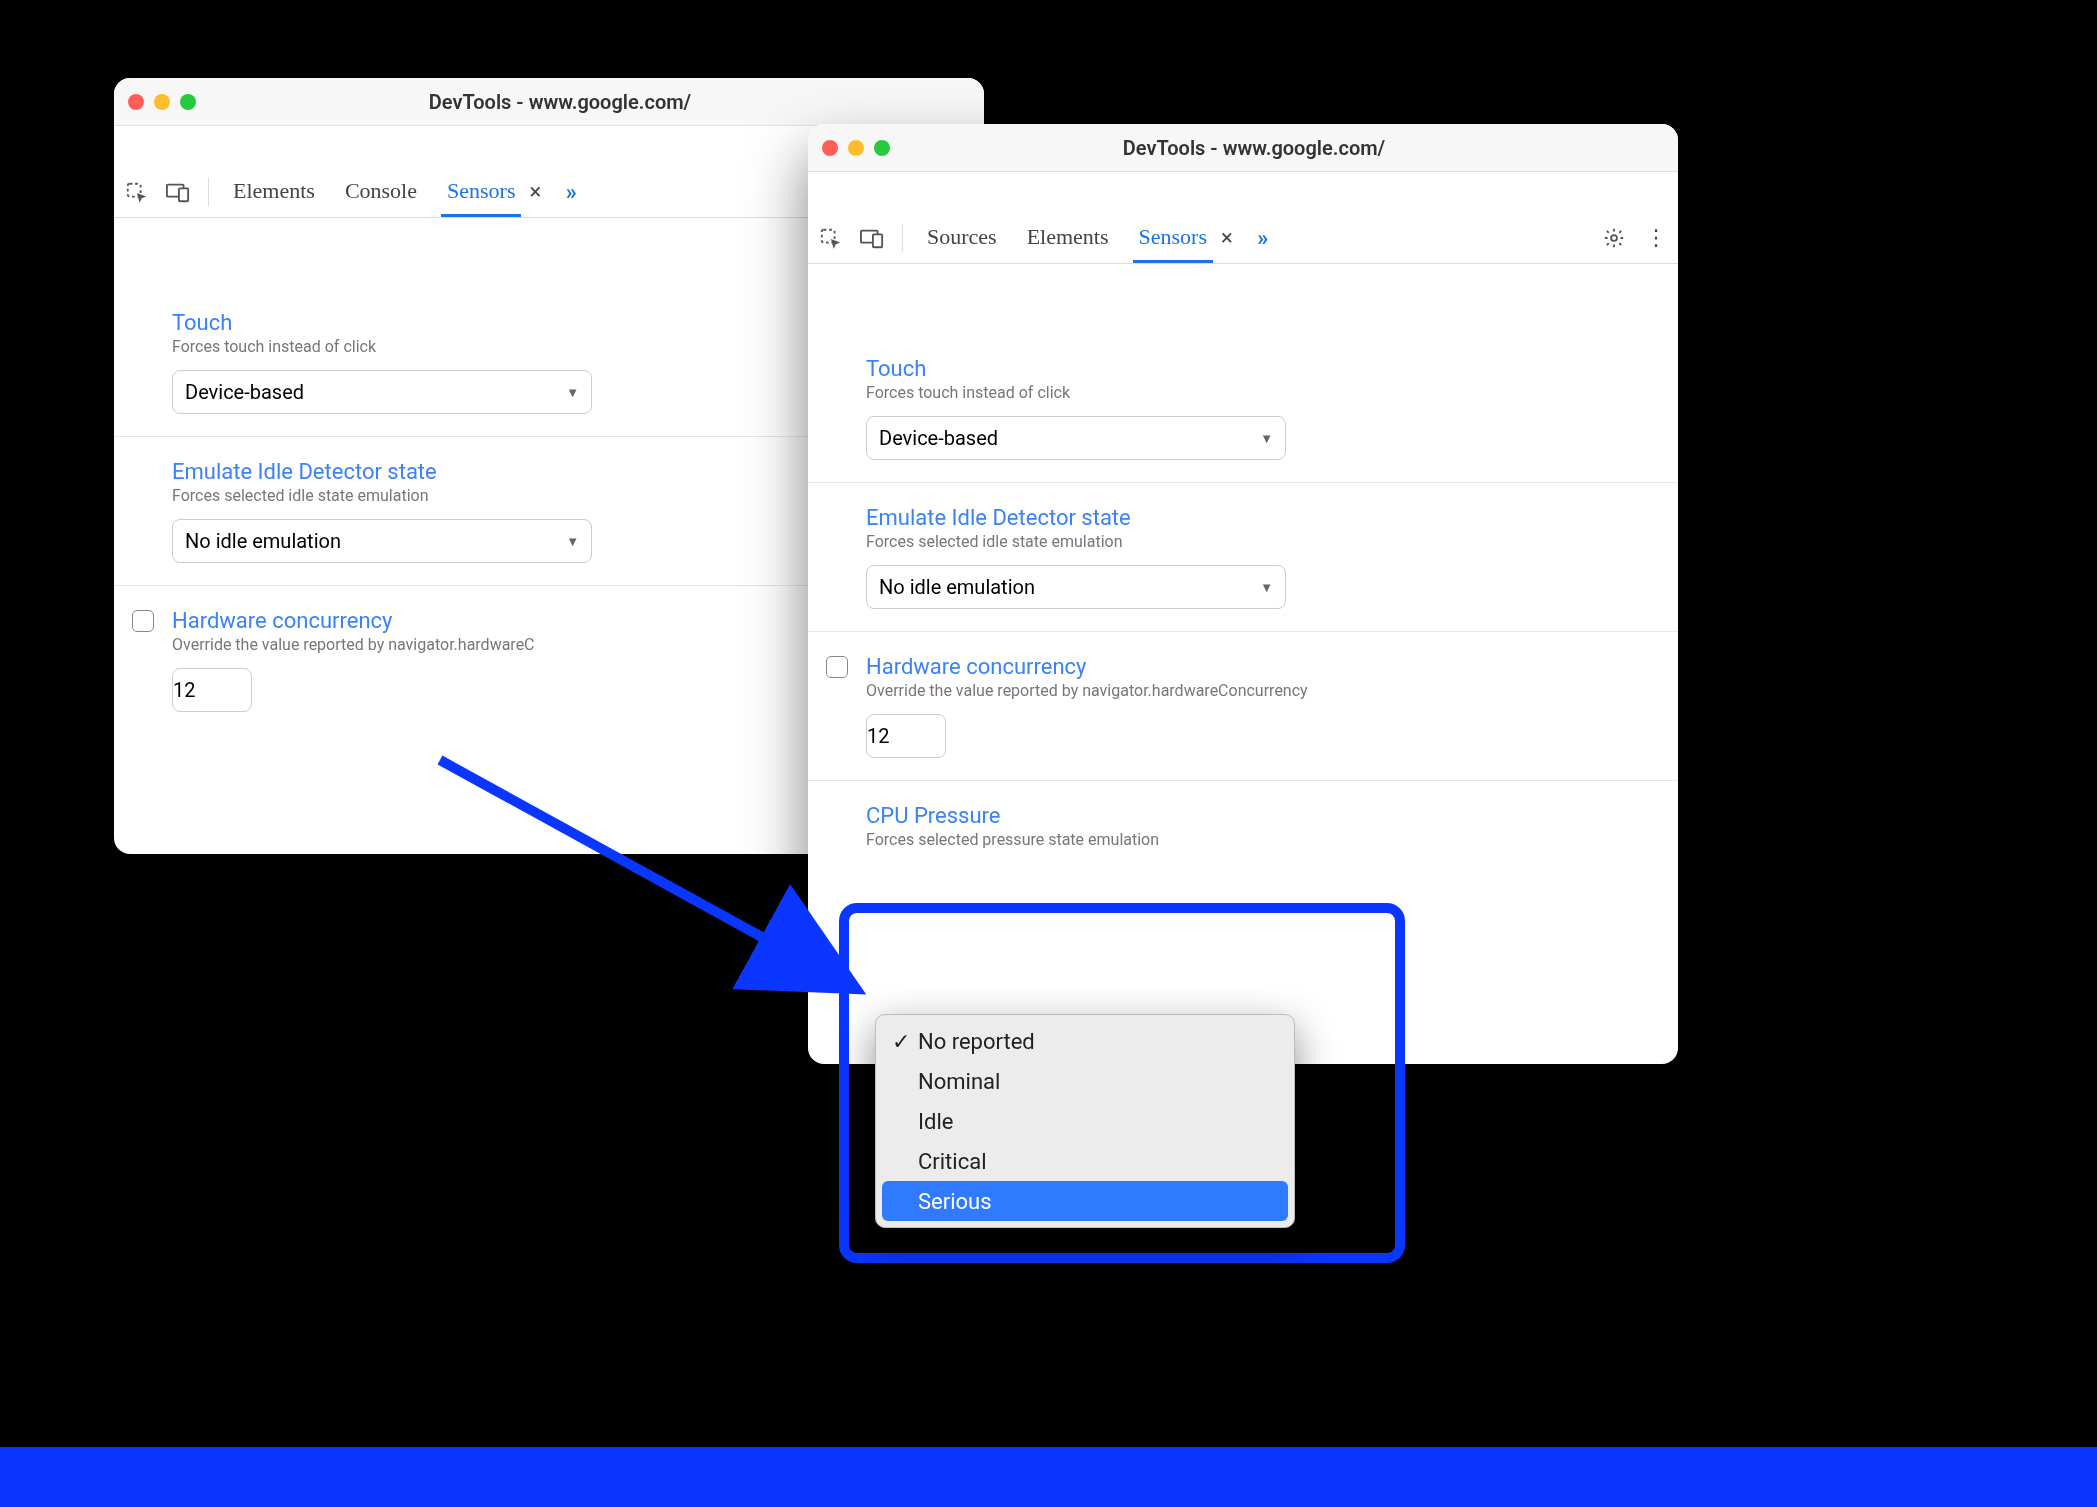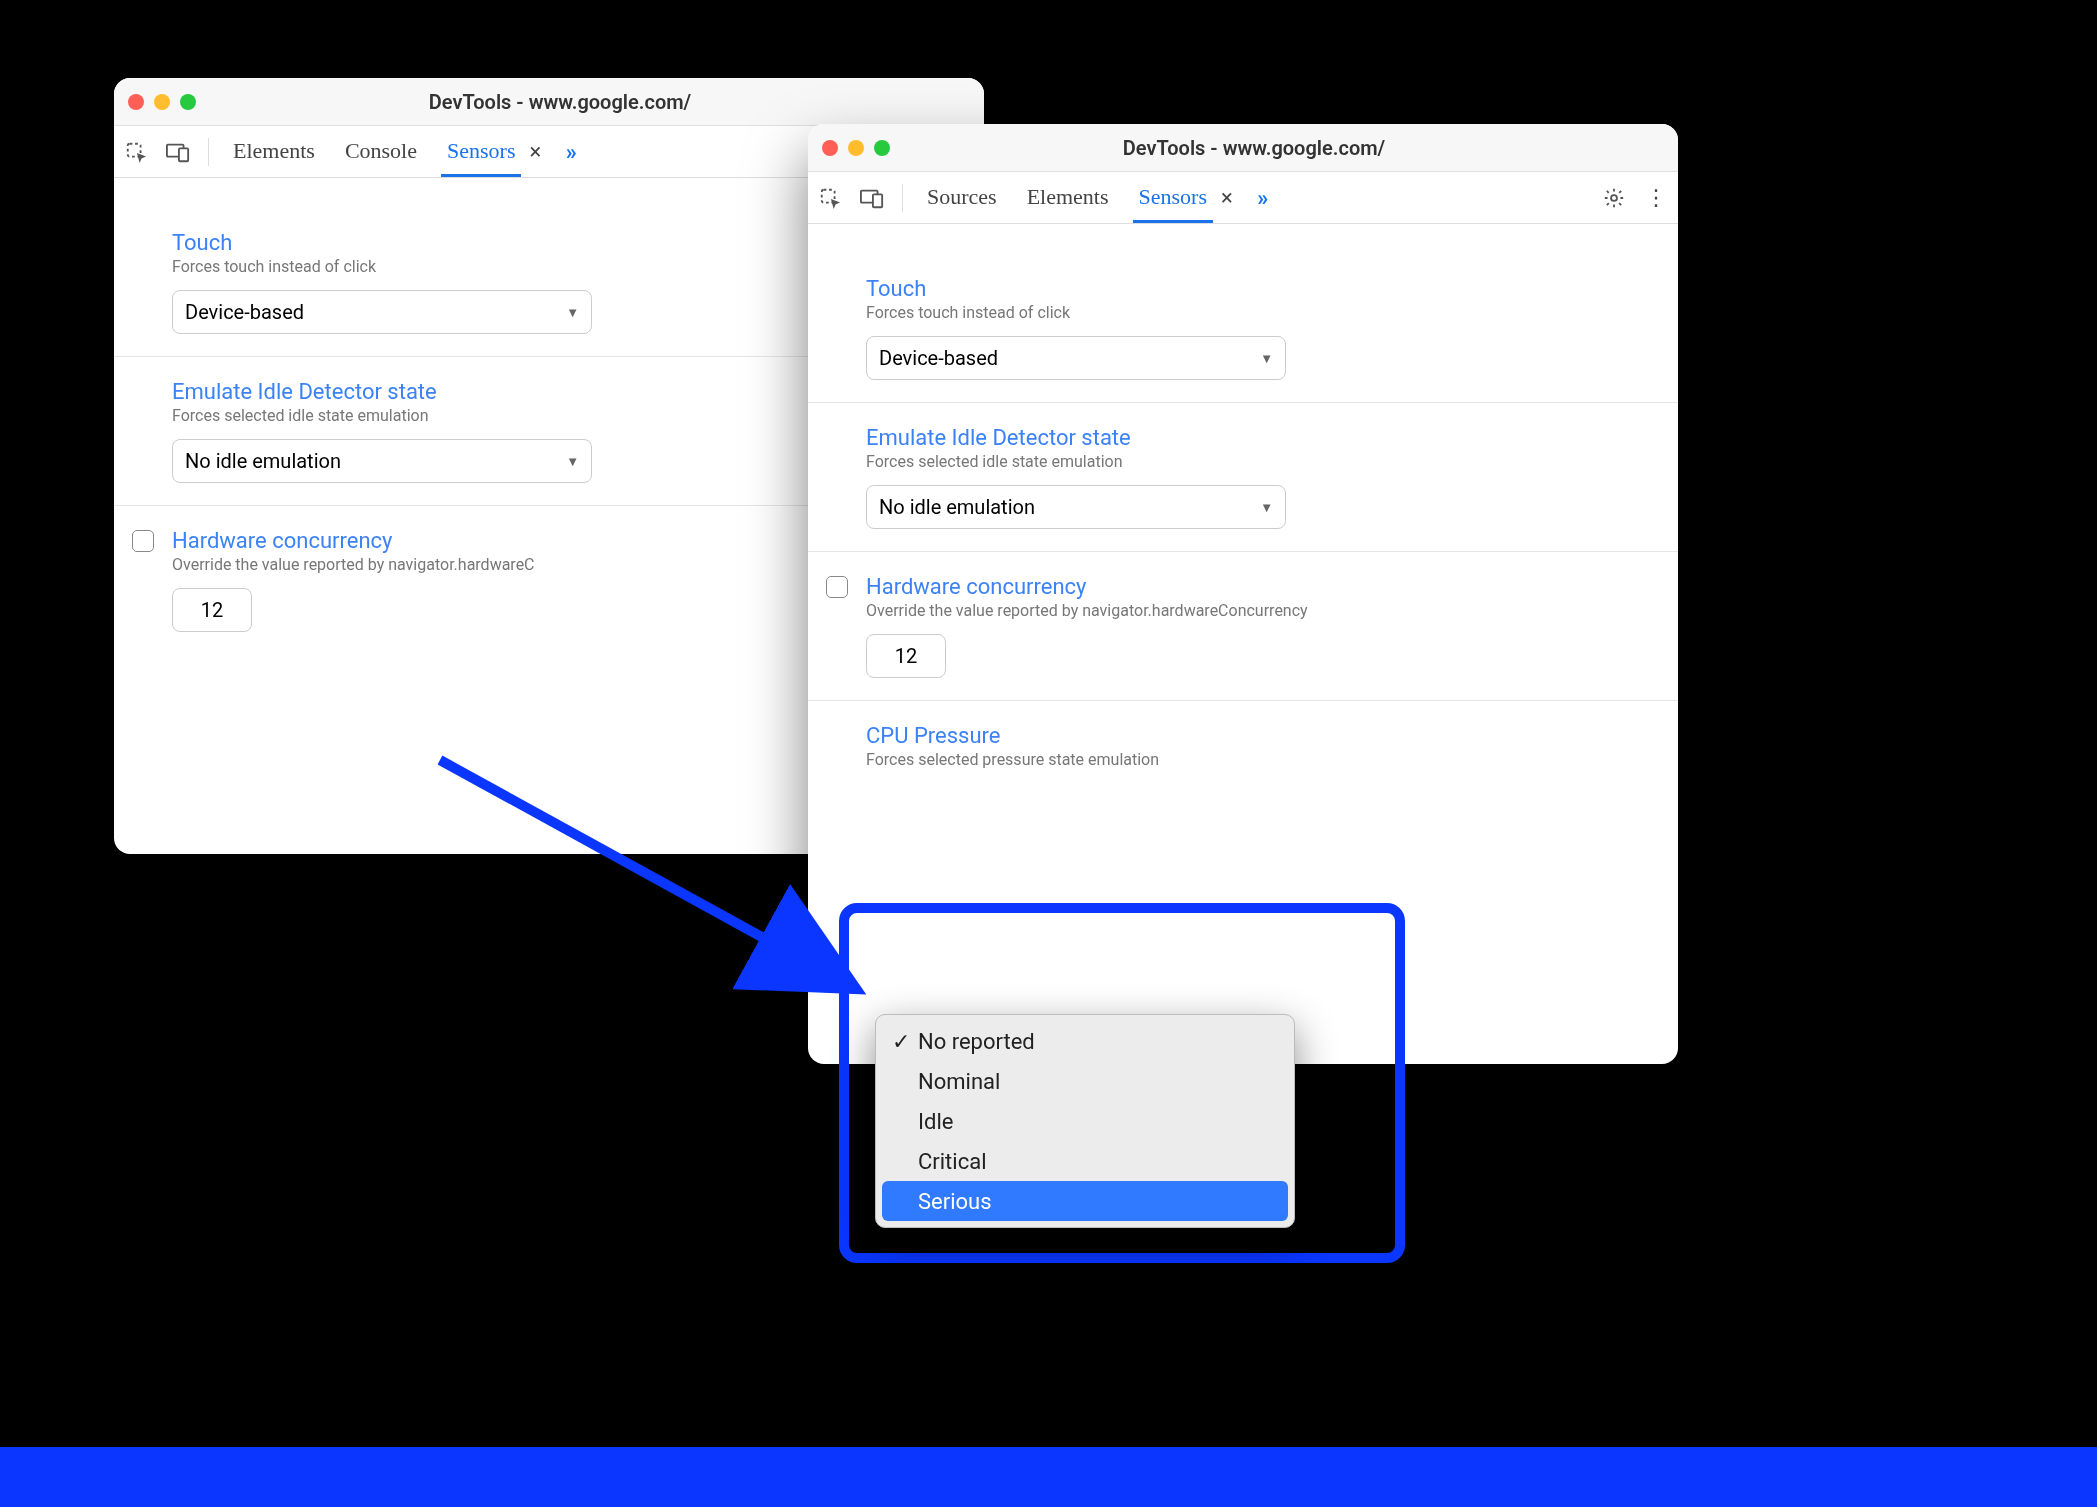--- a/index.html
+++ b/index.html
@@ -21,20 +21,21 @@
   }
 
   .window {
     position: absolute;
     background: #fff;
     border-radius: 16px;
     box-shadow: 0 30px 60px rgba(0,0,0,.5);
     display: flex;
     flex-direction: column;
     overflow: visible;
+    gap: 40px;
   }
   .win-left { left: 114px;  top: 78px;  width: 870px; height: 776px; z-index: 1; }
   .win-right{ left: 808px;  top: 124px; width: 870px; height: 940px; z-index: 2; }
 
   .titlebar {
     height: 48px;
     border-top-left-radius: 16px;
     border-top-right-radius: 16px;
     background: #f7f7f7;
     display: flex;
@@ -85,21 +86,21 @@
   .select {
     display:inline-flex; align-items:center; justify-content:space-between;
     width: 420px; height:44px;
     border:1px solid #ccc; border-radius:8px;
     padding: 0 12px;
     font-size:20px;
     background:#fff;
   }
   .select .chev { color:#666; font-size:13px;}
   .num-input {
-    display:inline-flex; align-items:center; justify-content:center;
+    display:inline-flex; align-items:center; justify-content:flex-start;
     width:80px; height:44px; border:1px solid #ccc; border-radius:8px;
     font-size:20px;
   }
   .checkbox {
     position:absolute; left:18px; top:24px;
     width:22px; height:22px; border:1.5px solid #888; border-radius:5px;
   }
 
   .highlight-box {
     position:absolute;

